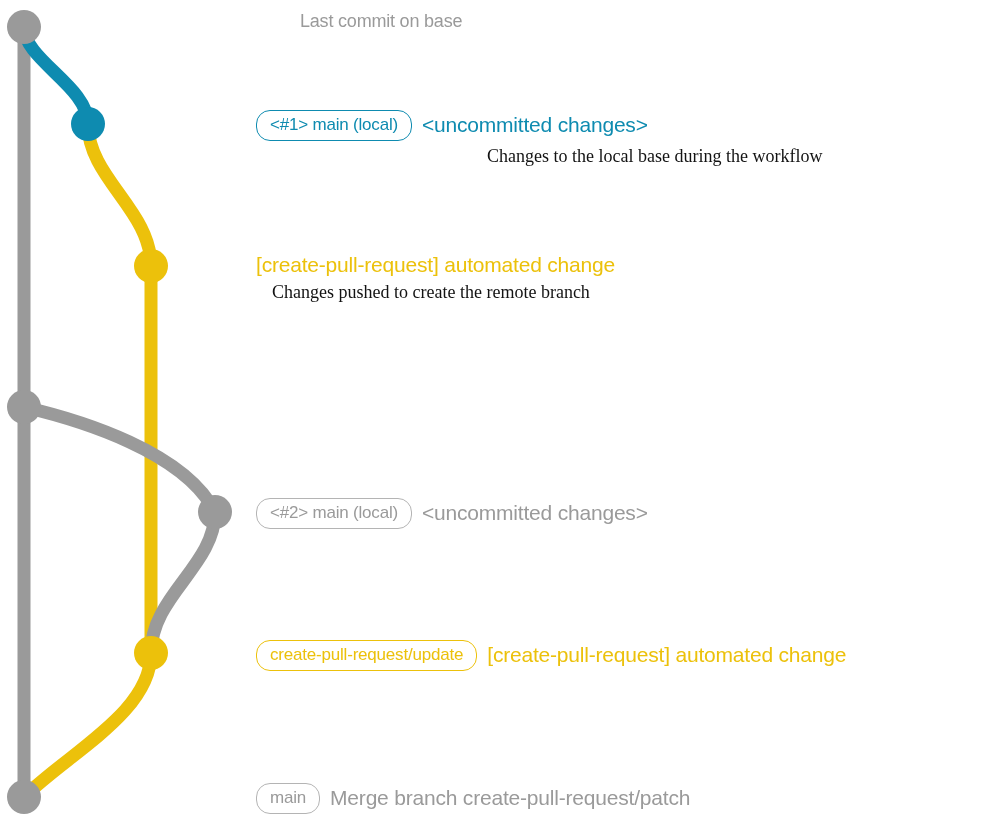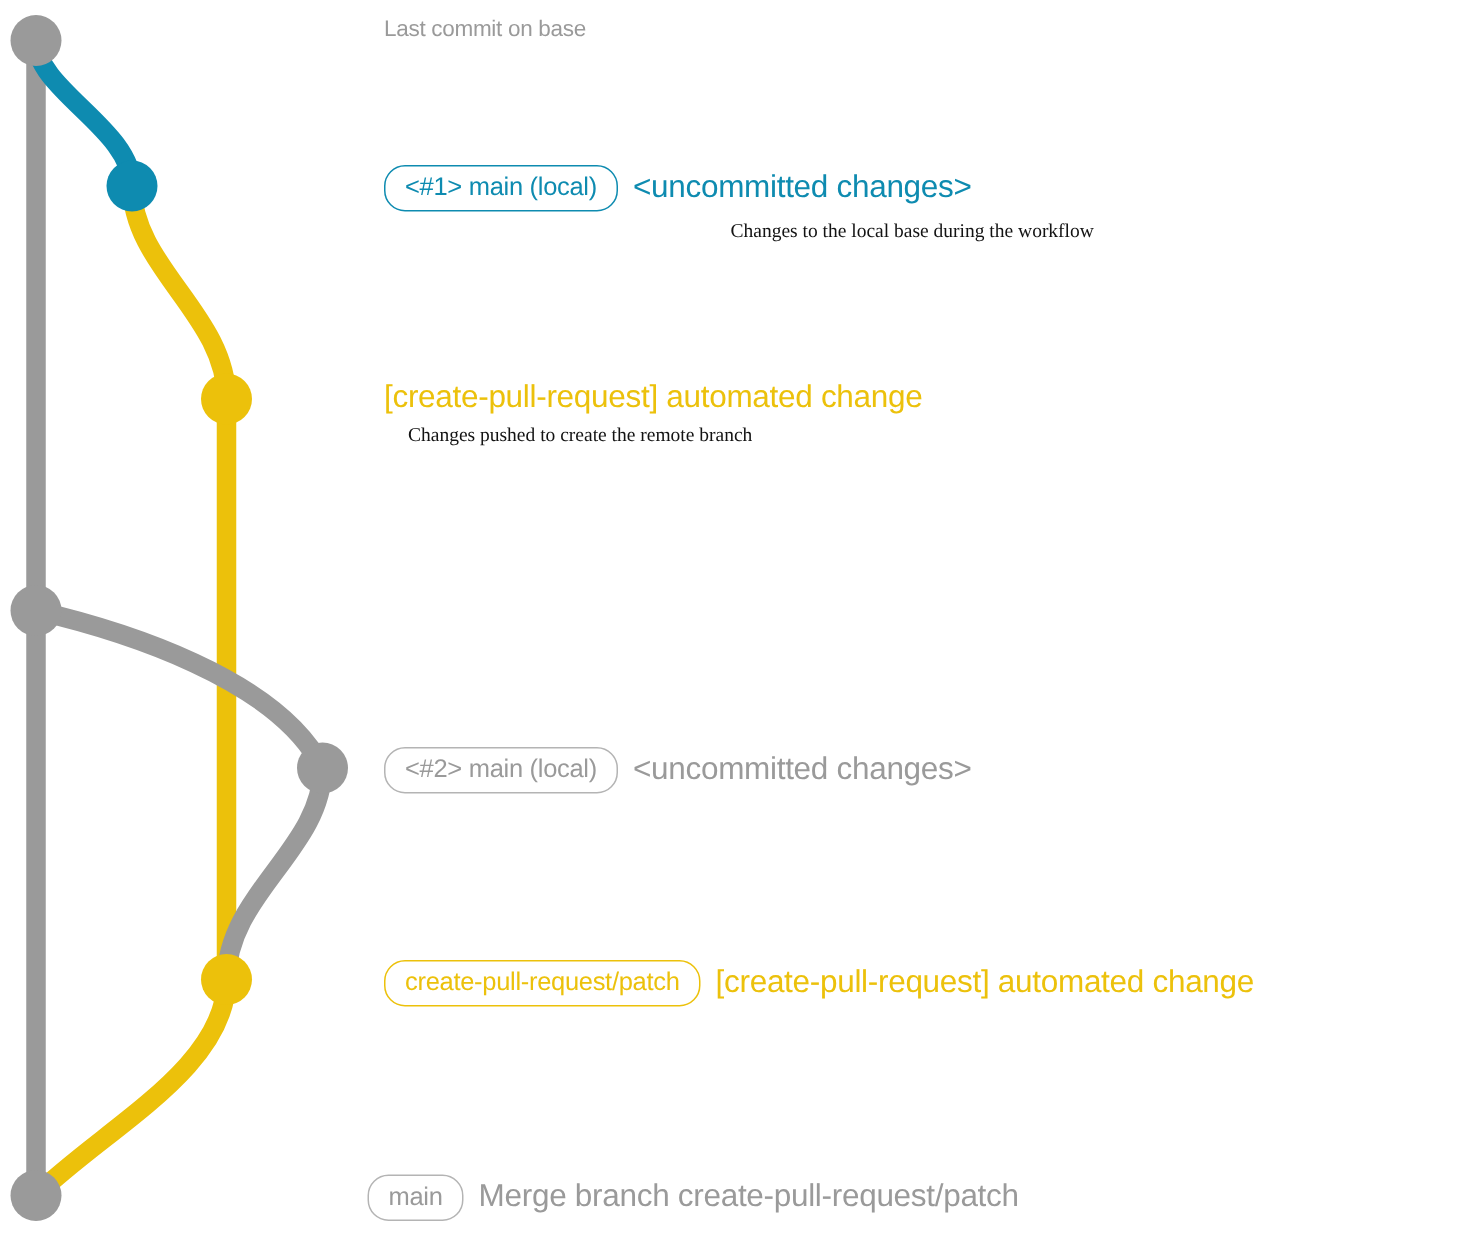--- a/index.html
+++ b/index.html
@@ -47,27 +47,28 @@
     letter-spacing: -0.2px;
     background: #ffffff;
     box-sizing: border-box;
   }
   .commit-title {
     font-size: 21px;
     letter-spacing: -0.2px;
     white-space: nowrap;
   }
   .plain-title {
-    font-size: 15px;
+    font-size: 18px;
     letter-spacing: -0.2px;
     white-space: nowrap;
+    margin-left: 44px;
   }
   .desc {
     font-family: "Liberation Serif", serif;
-    font-size: 13px;
+    font-size: 18px;
     color: #131313;
     white-space: nowrap;
     margin-top: 5px;
   }
   .c-gray   { color: #9a9a9a; }
   .c-teal   { color: #0e8bb0; }
   .c-yellow { color: #ecc10b; }
   .b-gray   { border-color: #b4b4b4; }
   .b-teal   { border-color: #0e8bb0; }
   .b-yellow { border-color: #ecc10b; }
@@ -131,25 +132,25 @@
 
   <div class="row-stack" style="left:256px; top:498px;">
     <div class="headline">
       <span class="pill c-gray b-gray">&lt;#2&gt; main (local)</span>
       <span class="commit-title c-gray">&lt;uncommitted changes&gt;</span>
     </div>
   </div>
 
   <div class="row-stack" style="left:256px; top:640px;">
     <div class="headline">
-      <span class="pill c-yellow b-yellow">create-pull-request/patch</span>
+      <span class="pill c-yellow b-yellow">create-pull-request/update</span>
       <span class="commit-title c-yellow">[create-pull-request] automated change</span>
     </div>
   </div>
 
-  <div class="row-stack" style="left:245px; top:783px;">
+  <div class="row-stack" style="left:256px; top:783px;">
     <div class="headline">
       <span class="pill c-gray b-gray">main</span>
       <span class="commit-title c-gray">Merge branch create-pull-request/patch</span>
     </div>
   </div>
 
 </div>
 
 </body></html>

